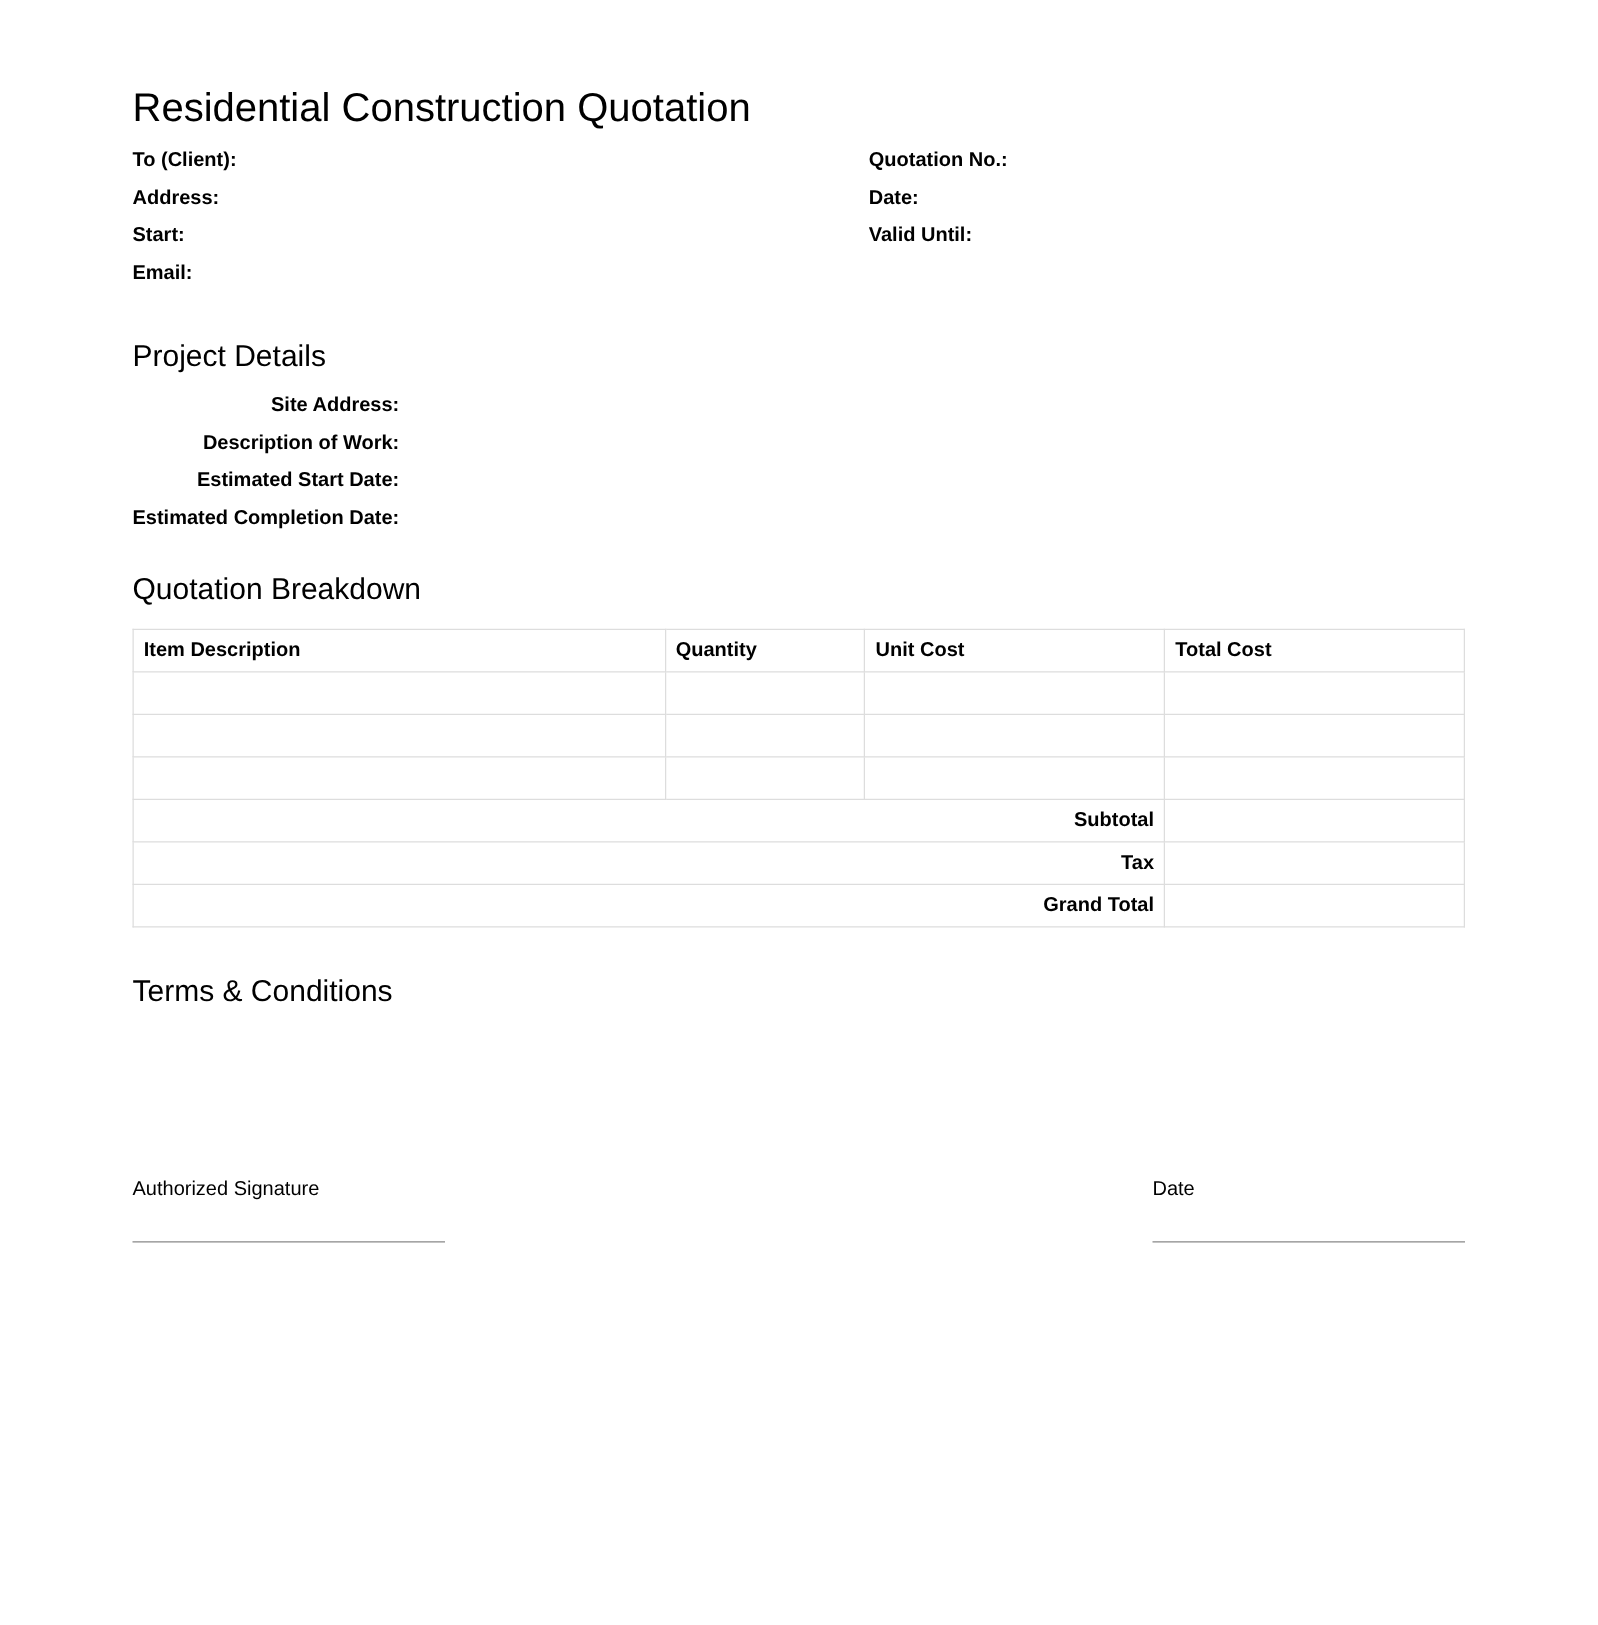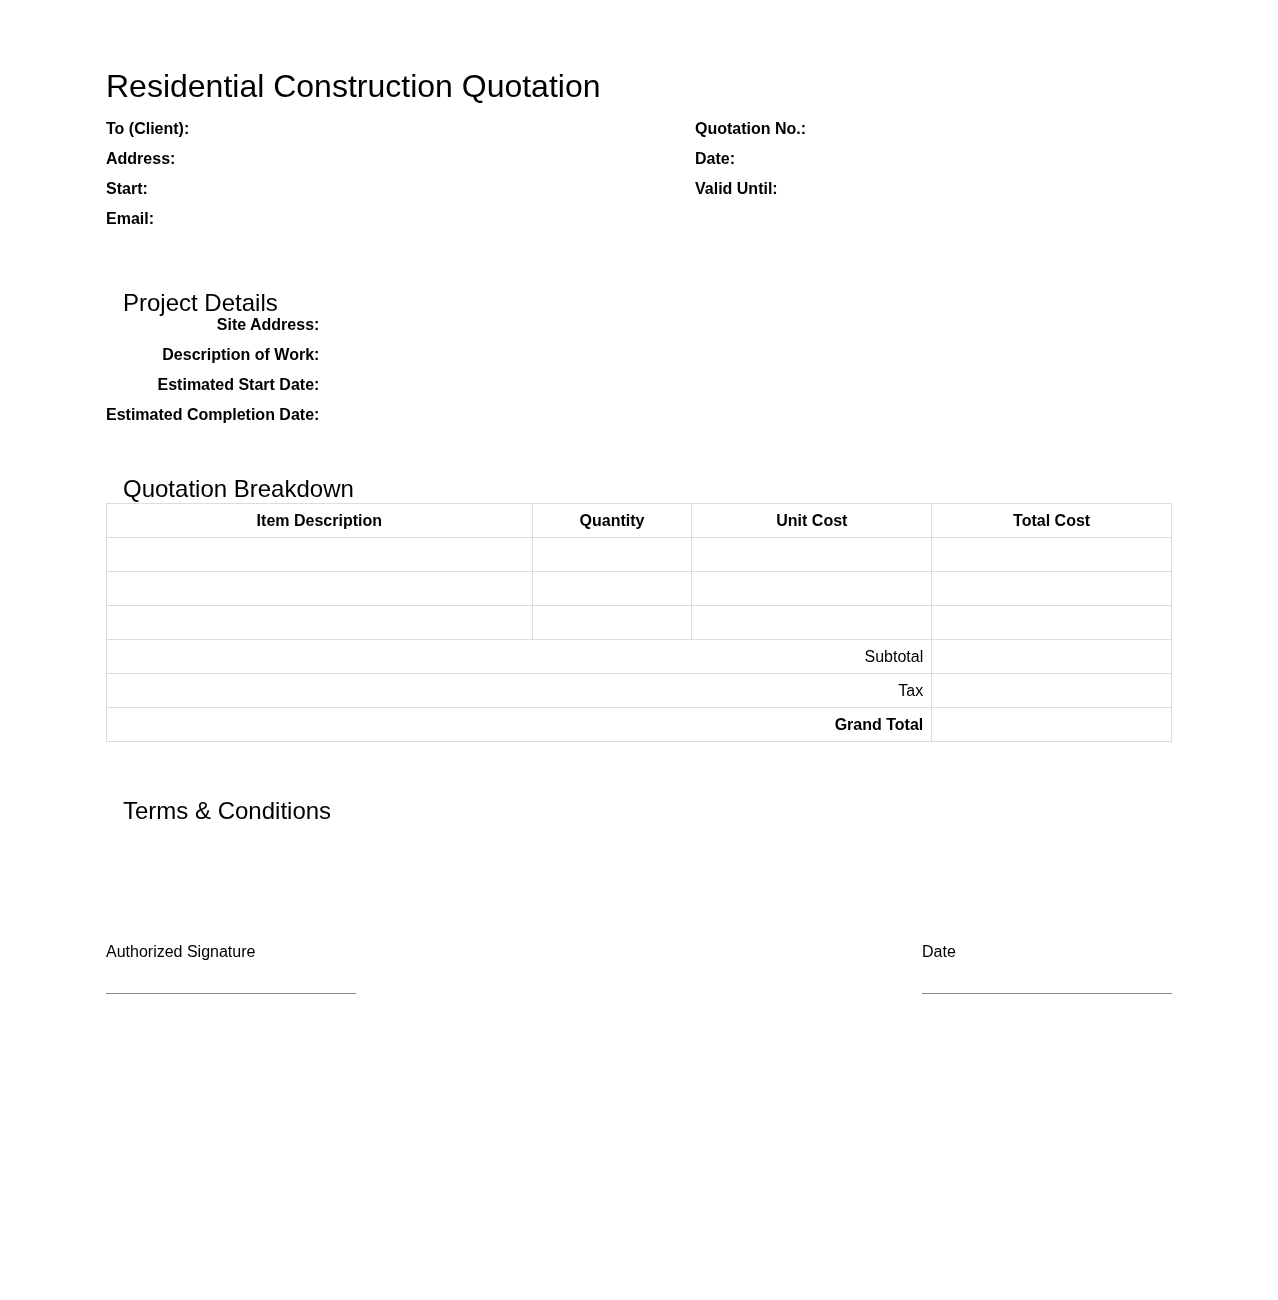--- a/index.html
+++ b/index.html
@@ -4,25 +4,25 @@
 <style>
   html, body { margin: 0; padding: 0; background: #ffffff; }
   body { width: 1278px; height: 1300px; font-family: "Liberation Sans", sans-serif; color: #000; position: relative; }
   .page { position: absolute; left: 106px; top: 0; width: 1066px; }
   h1 { font-weight: normal; font-size: 32px; margin: 0; position: absolute; top: 68px; left: 0; white-space: nowrap; }
   .info { position: absolute; top: 119px; left: 0; width: 1066px; }
   .col { position: absolute; top: 0; }
   .col.left { left: 0; }
   .col.right { left: 541px; margin-left: 48px; }
   .field { font-weight: bold; font-size: 16px; height: 30px; line-height: 20px; }
-  h2 { font-weight: normal; font-size: 24px; margin: 17px; position: absolute; left: 0; white-space: nowrap; }
+  h2 { font-weight: normal; font-size: 24px; margin: 0; position: absolute; left: 0; white-space: nowrap; }
   .proj { position: absolute; top: 315px; left: 0; text-align: right; }
   table { position: absolute; top: 503px; left: 0; width: 1066px; border-collapse: collapse; font-size: 16px; }
-  td, th { border: 1px solid #dddddd; height: 34px; padding: 0 8px; box-sizing: border-box; }
-  th { text-align: center; font-weight: bold; }
+  td, th { border: 1px solid #dddddd; height: 34px; padding: 0 8px; box-sizing: border-box; font-weight: bold; }
+  th { text-align: left; font-weight: bold; }
   td.r { text-align: right; }
   td.b { font-weight: bold; }
   .sig { position: absolute; top: 943px; font-size: 16px; }
   .sig .line { width: 250px; border-bottom: 1px solid #888; margin-top: 22px; height: 10px; }
 </style>
 </head>
 <body>
 
 <div class="page">
   <h1>Residential Construction Quotation</h1>

